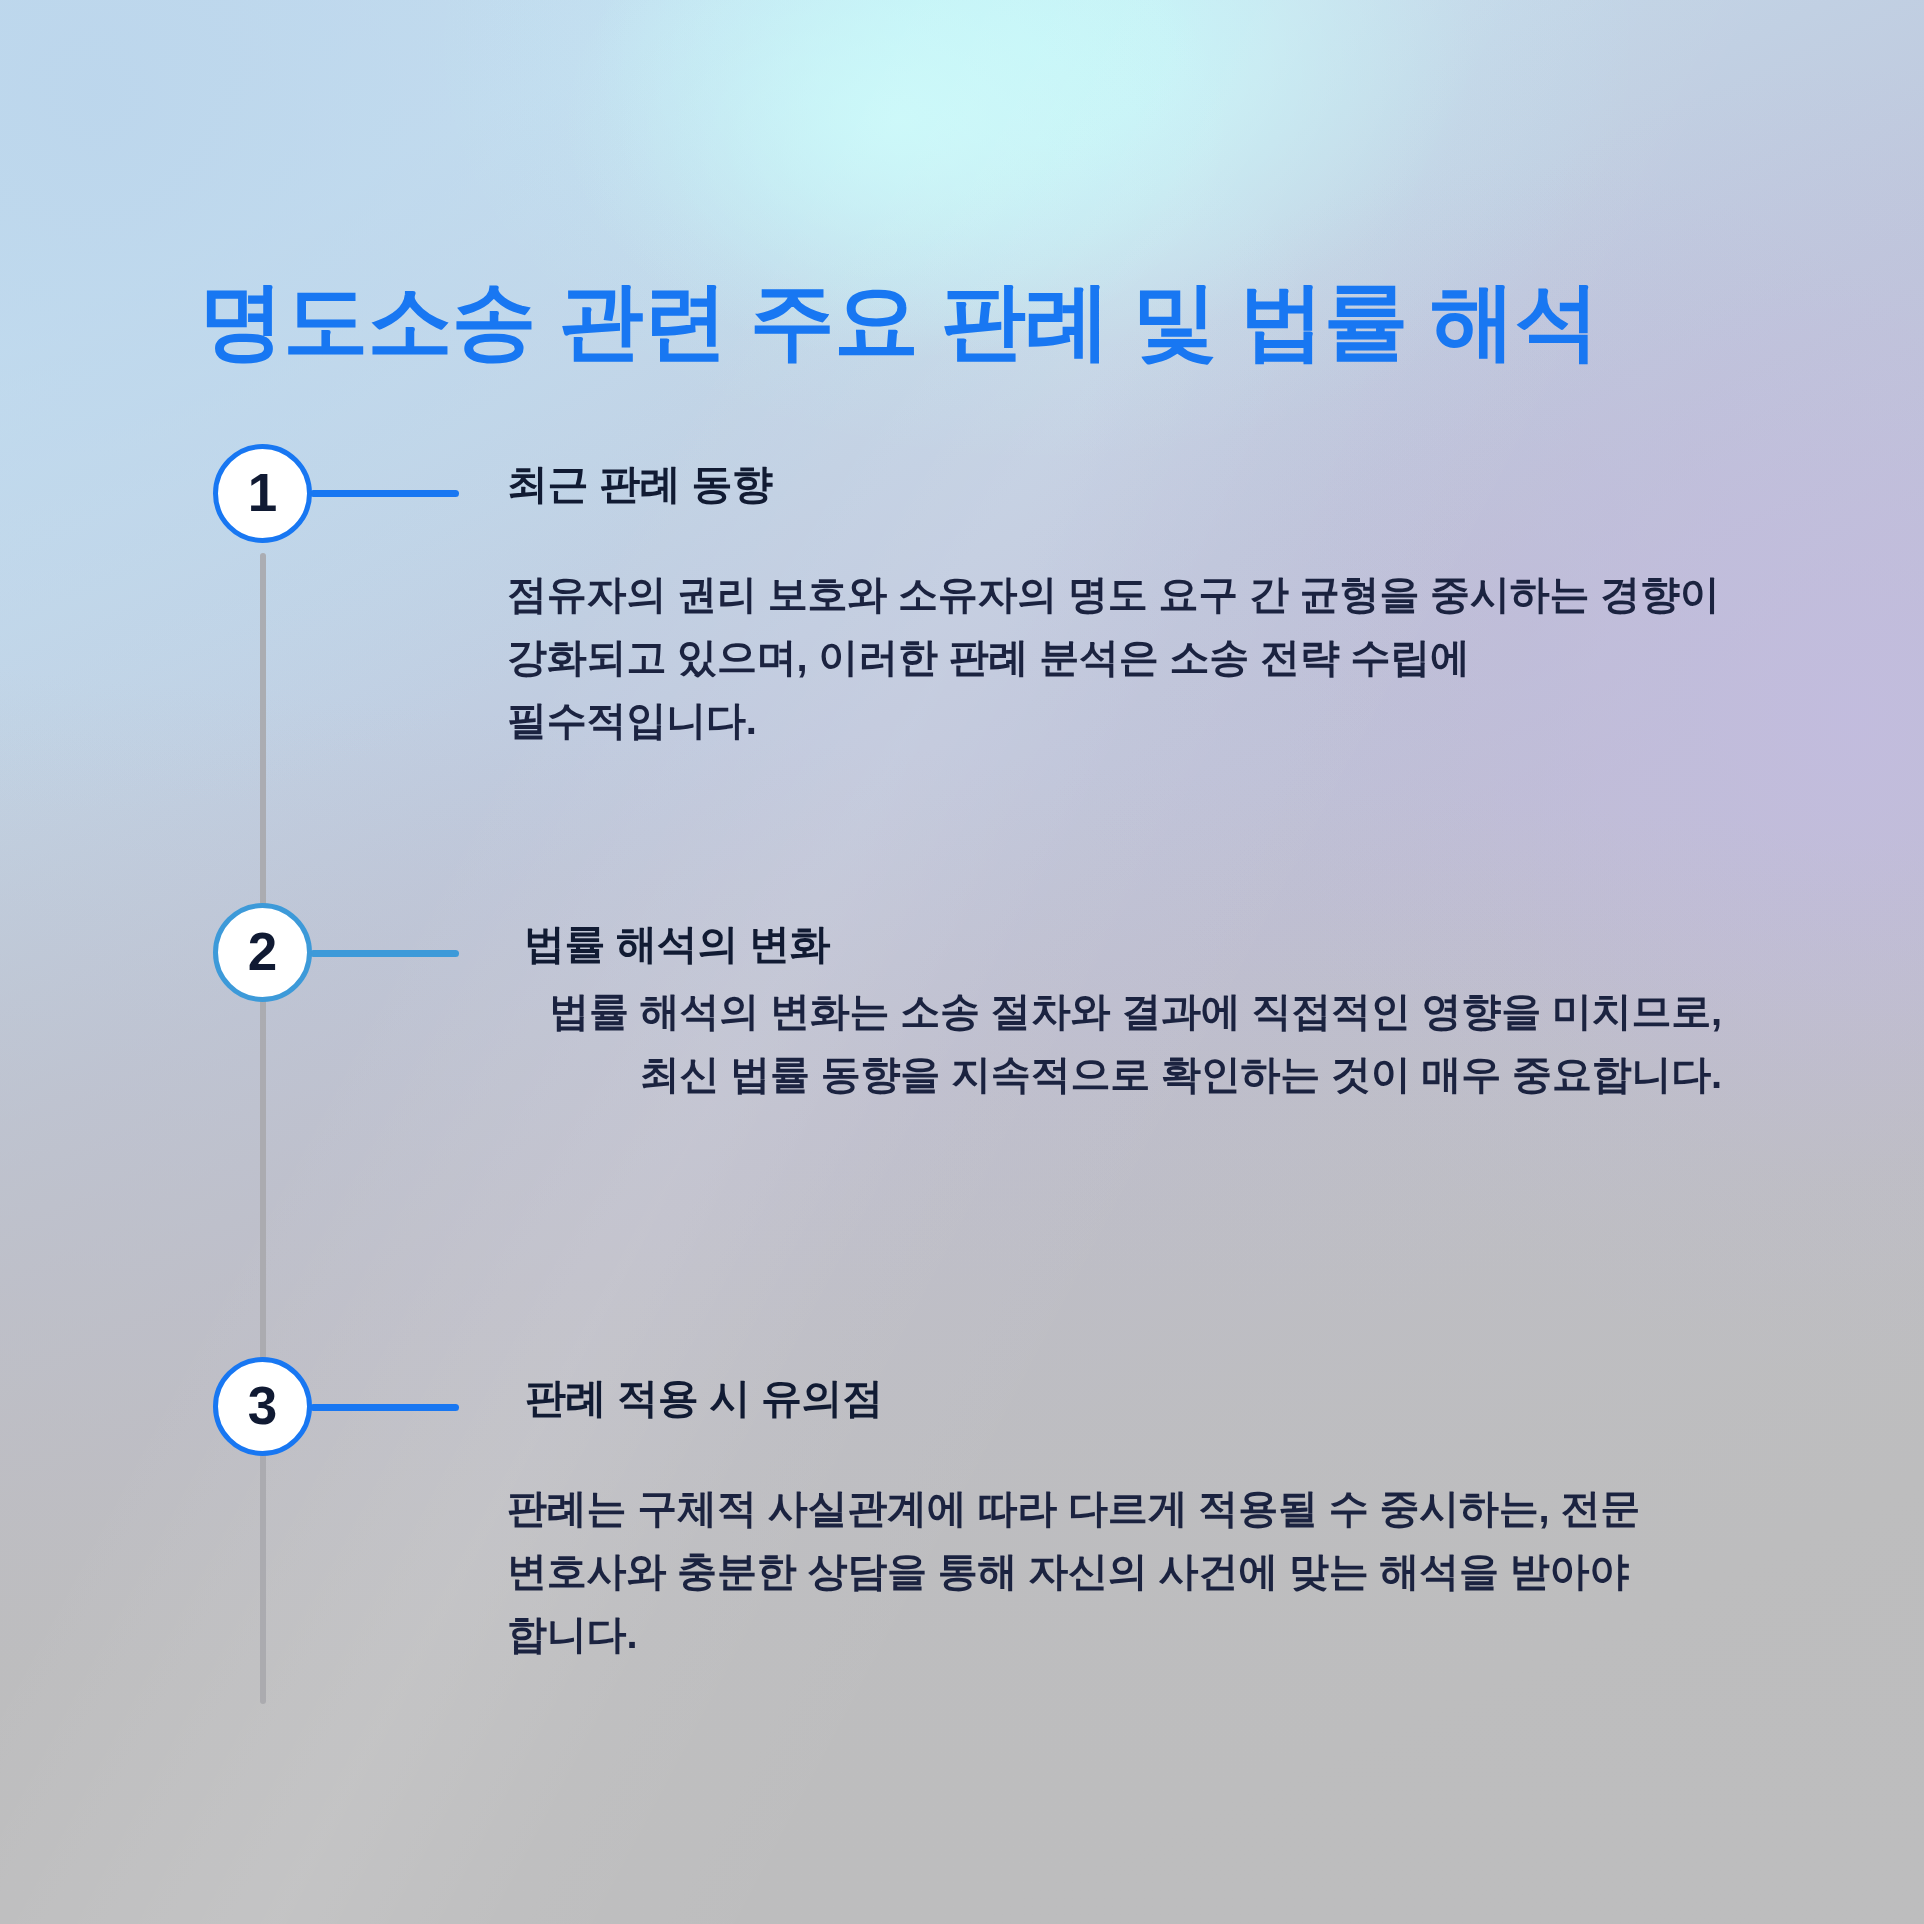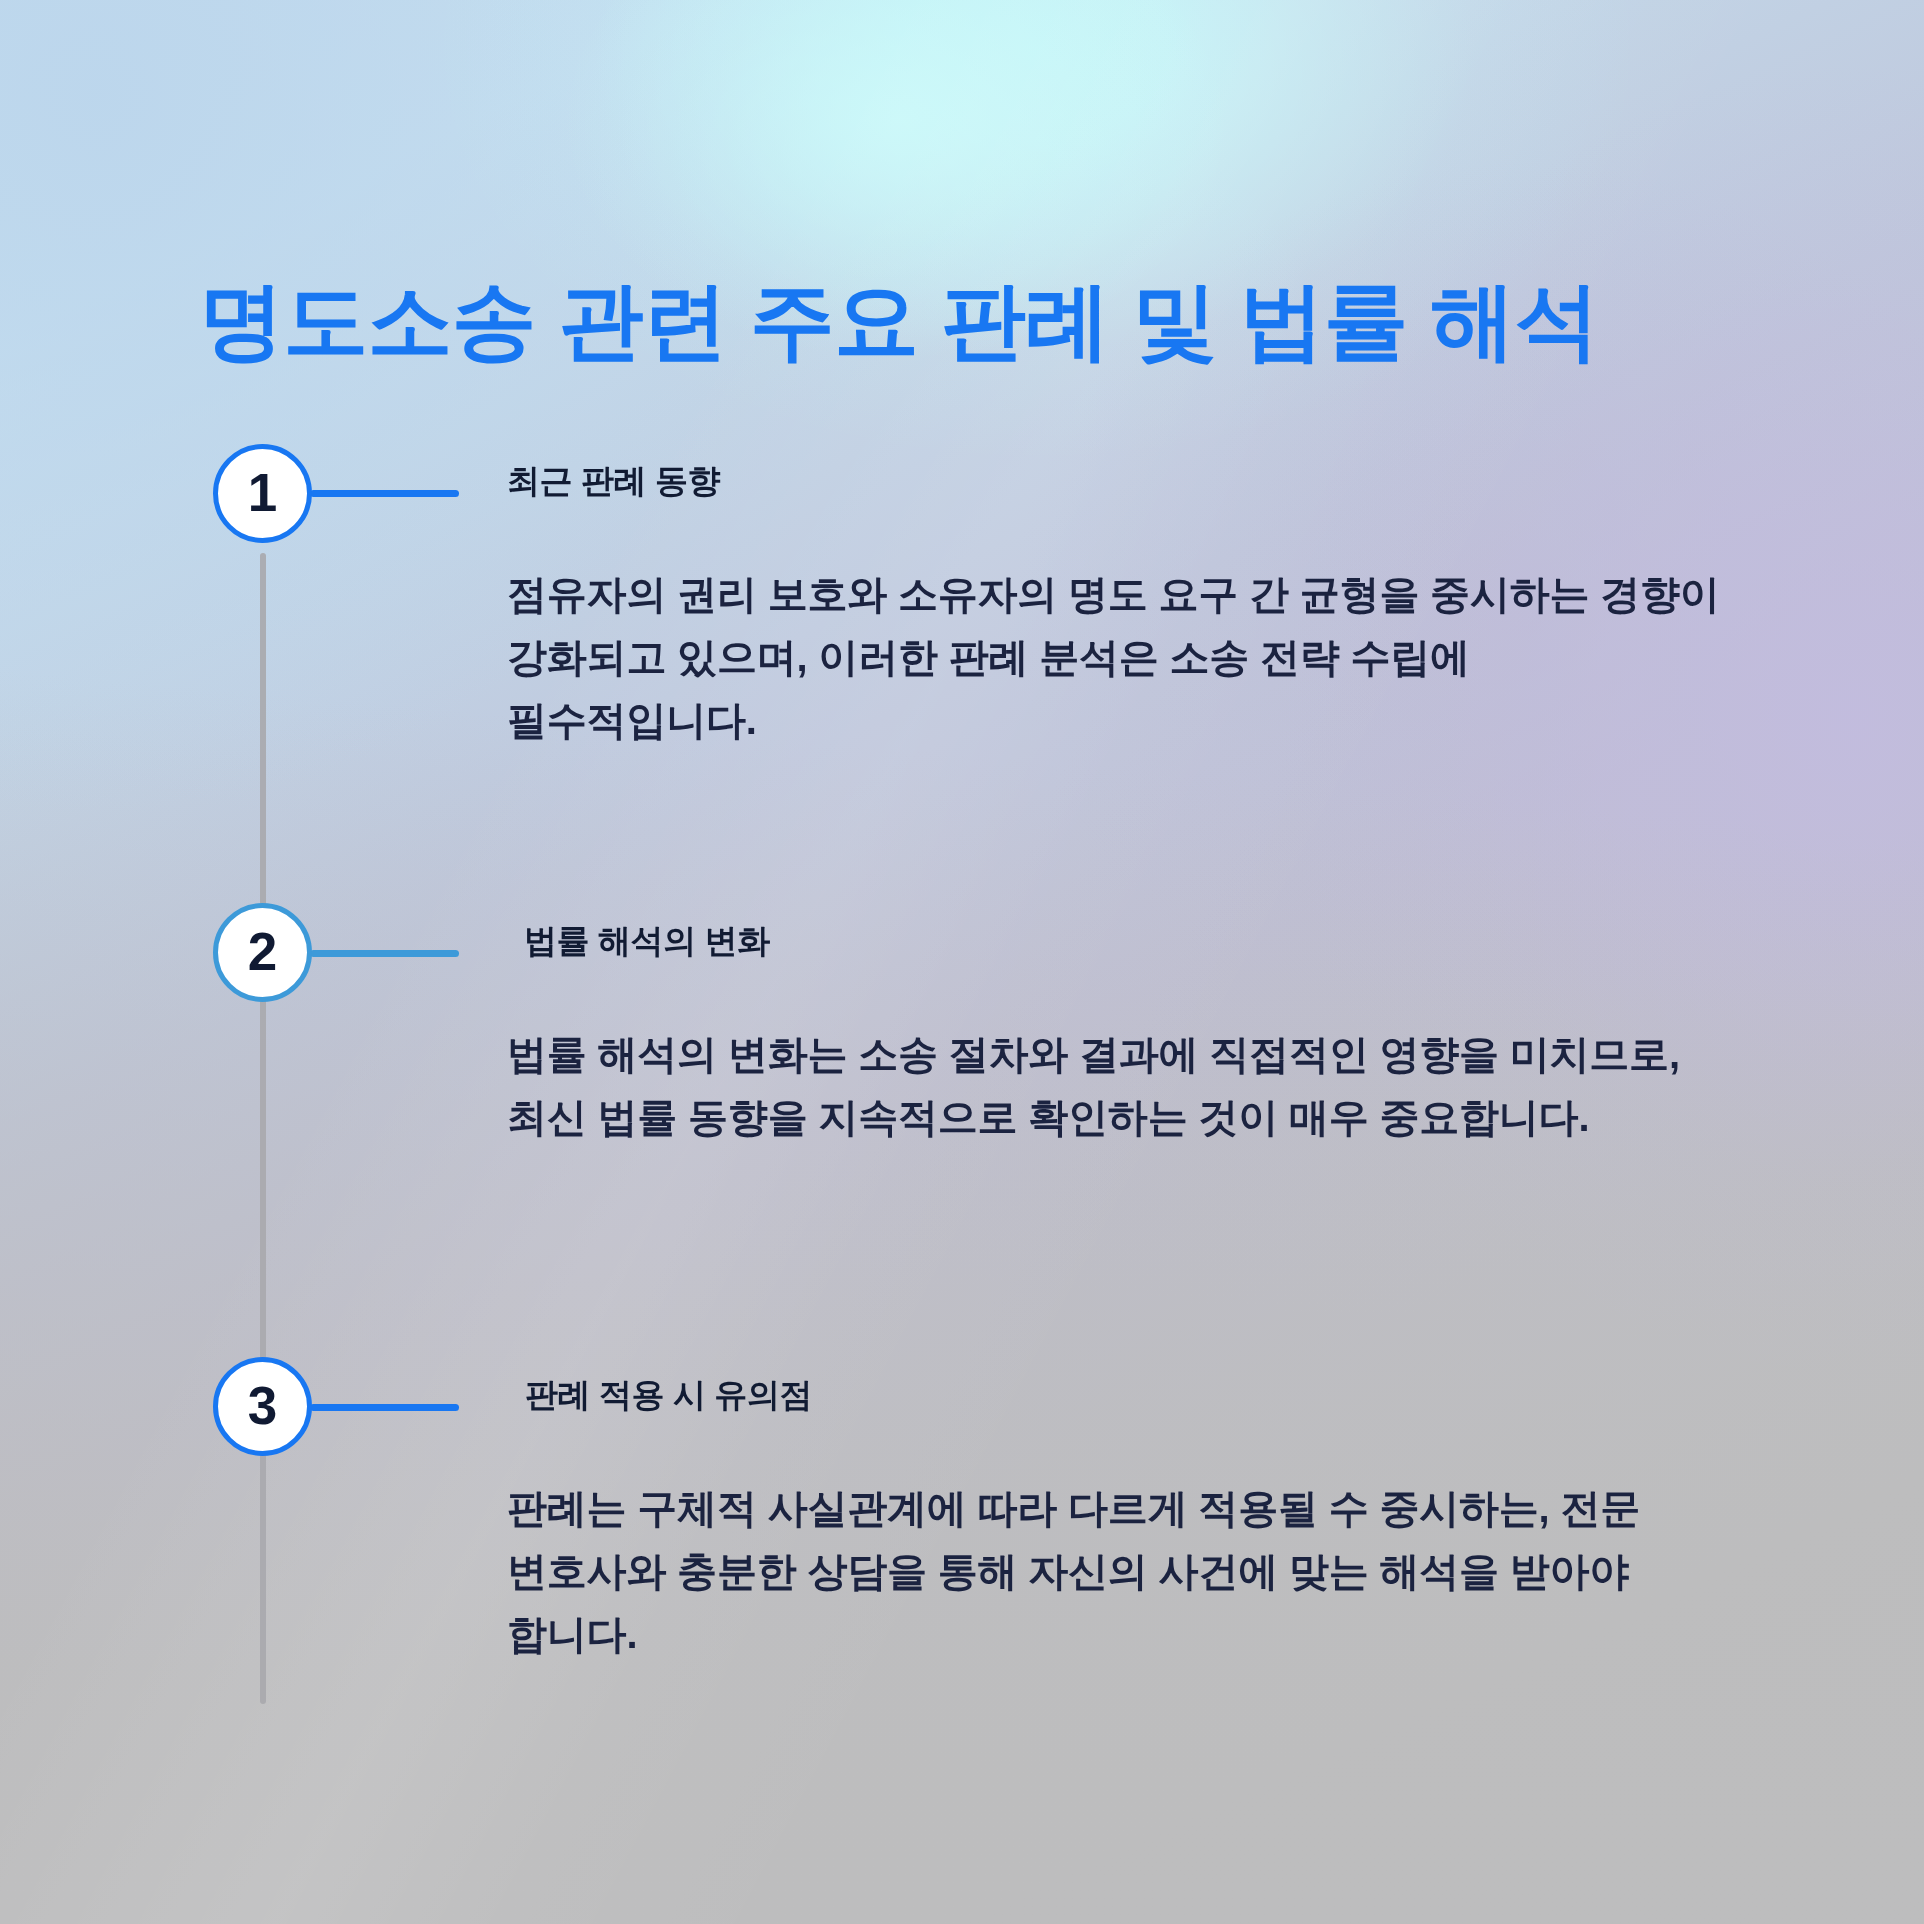--- a/index.html
+++ b/index.html
@@ -150,21 +150,21 @@
   .connector {
     position: absolute;
     height: 7.2px;
     border-radius: 4.8px;
     background: #1877f2;
     z-index: 5;
   }
 
   .item-heading {
     position: absolute;
-    font-size: 33px;
+    font-size: 41px;
     font-weight: 700;
     color: #111b33;
     letter-spacing: -0.4px;
     white-space: nowrap;
     line-height: 1;
     text-align: right;
   }
 
   .item-body {
     position: absolute;
@@ -206,21 +206,21 @@
       <div class="item-heading" style="left:507px; top:464px;">최근 판례 동향</div>
       <div class="item-body" style="top:563px;">점유자의 권리 보호와 소유자의 명도 요구 간 균형을 중시하는 경향이 강화되고 있으며, 이러한 판례 분석은 소송 전략 수립에 필수적입니다.</div>
     </div>
 
     <div class="timeline-item">
       <div class="marker" style="top:903px; border-color:#3d9ad9;">
         <span class="marker-num">2</span>
       </div>
       <div class="connector" style="left:310px; top:950px; width:149px; background:#3d9ad9;"></div>
       <div class="item-heading" style="left:524px; top:924px;">법률 해석의 변화</div>
-      <div class="item-body" style="top:1023px;">법률 해석의 변화는 소송 절차와 결과에 직접적인 영향을 미치므로, 최신 법률 동향을 지속적으로 확인하는 것이 매우 중요합니다.</div>
+      <div class="item-body" style="top:980px;text-align:right;">법률 해석의 변화는 소송 절차와 결과에 직접적인 영향을 미치므로, 최신 법률 동향을 지속적으로 확인하는 것이 매우 중요합니다.</div>
     </div>
 
     <div class="timeline-item">
       <div class="marker" style="top:1357px; border-color:#1877f2;">
         <span class="marker-num">3</span>
       </div>
       <div class="connector" style="left:310px; top:1404px; width:149px; background:#1877f2;"></div>
       <div class="item-heading" style="left:525px; top:1378px;">판례 적용 시 유의점</div>
       <div class="item-body" style="top:1477px;">판례는 구체적 사실관계에 따라 다르게 적용될 수 중시하는, 전문 변호사와 충분한 상담을 통해 자신의 사건에 맞는 해석을 받아야 합니다.</div>
     </div>

